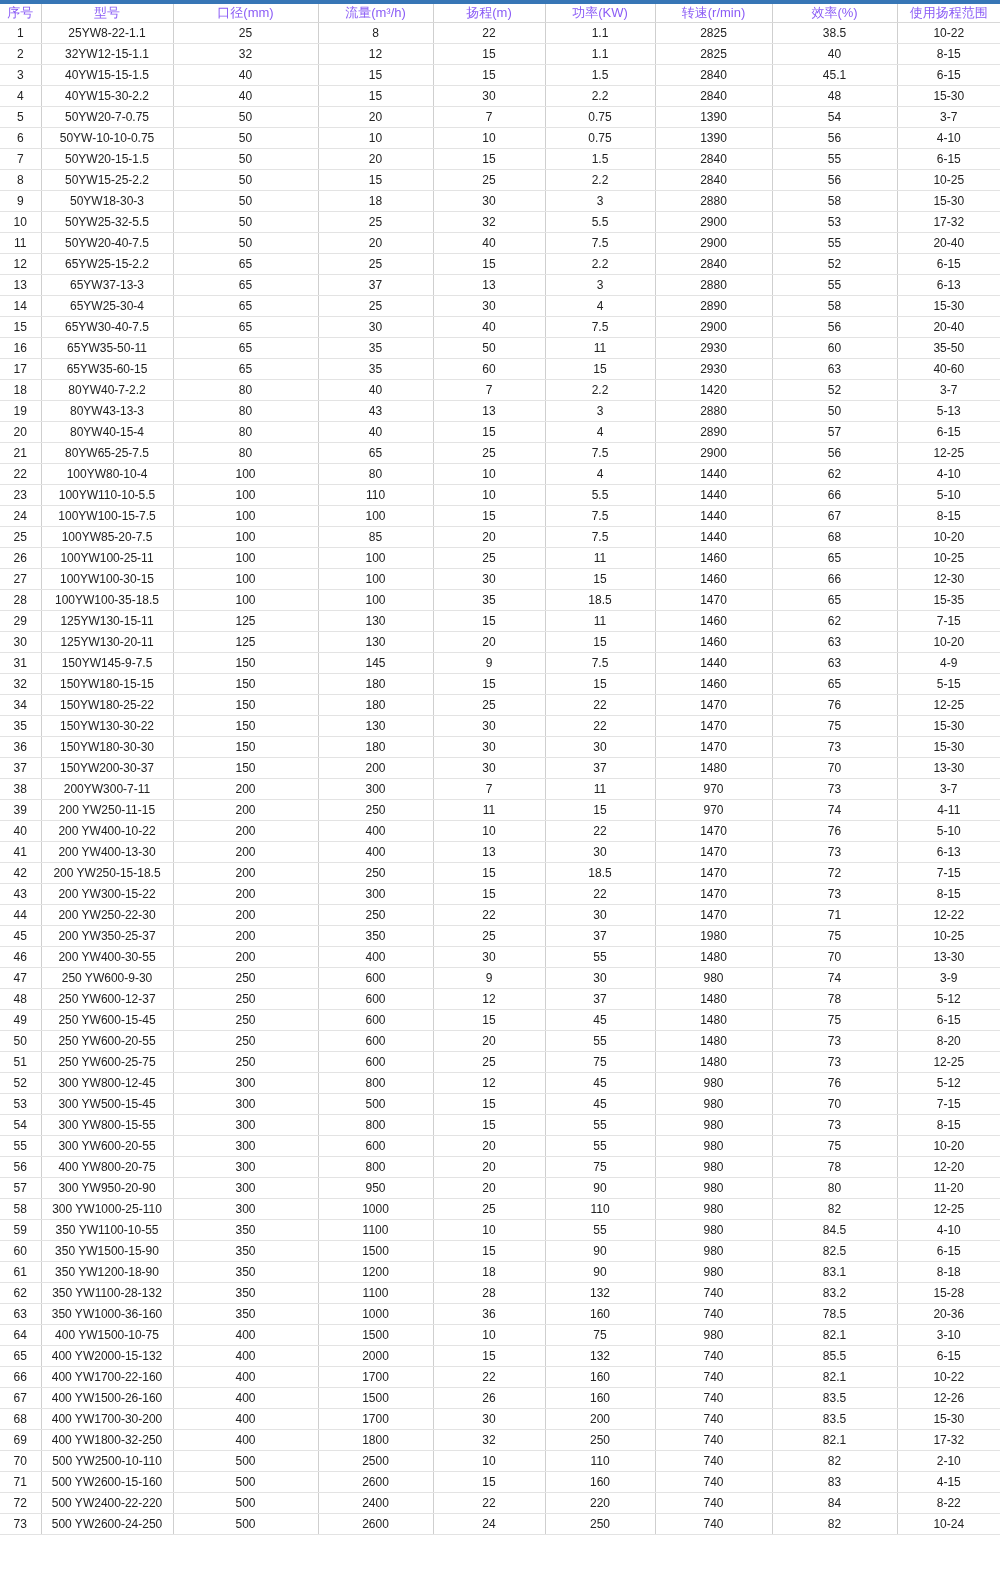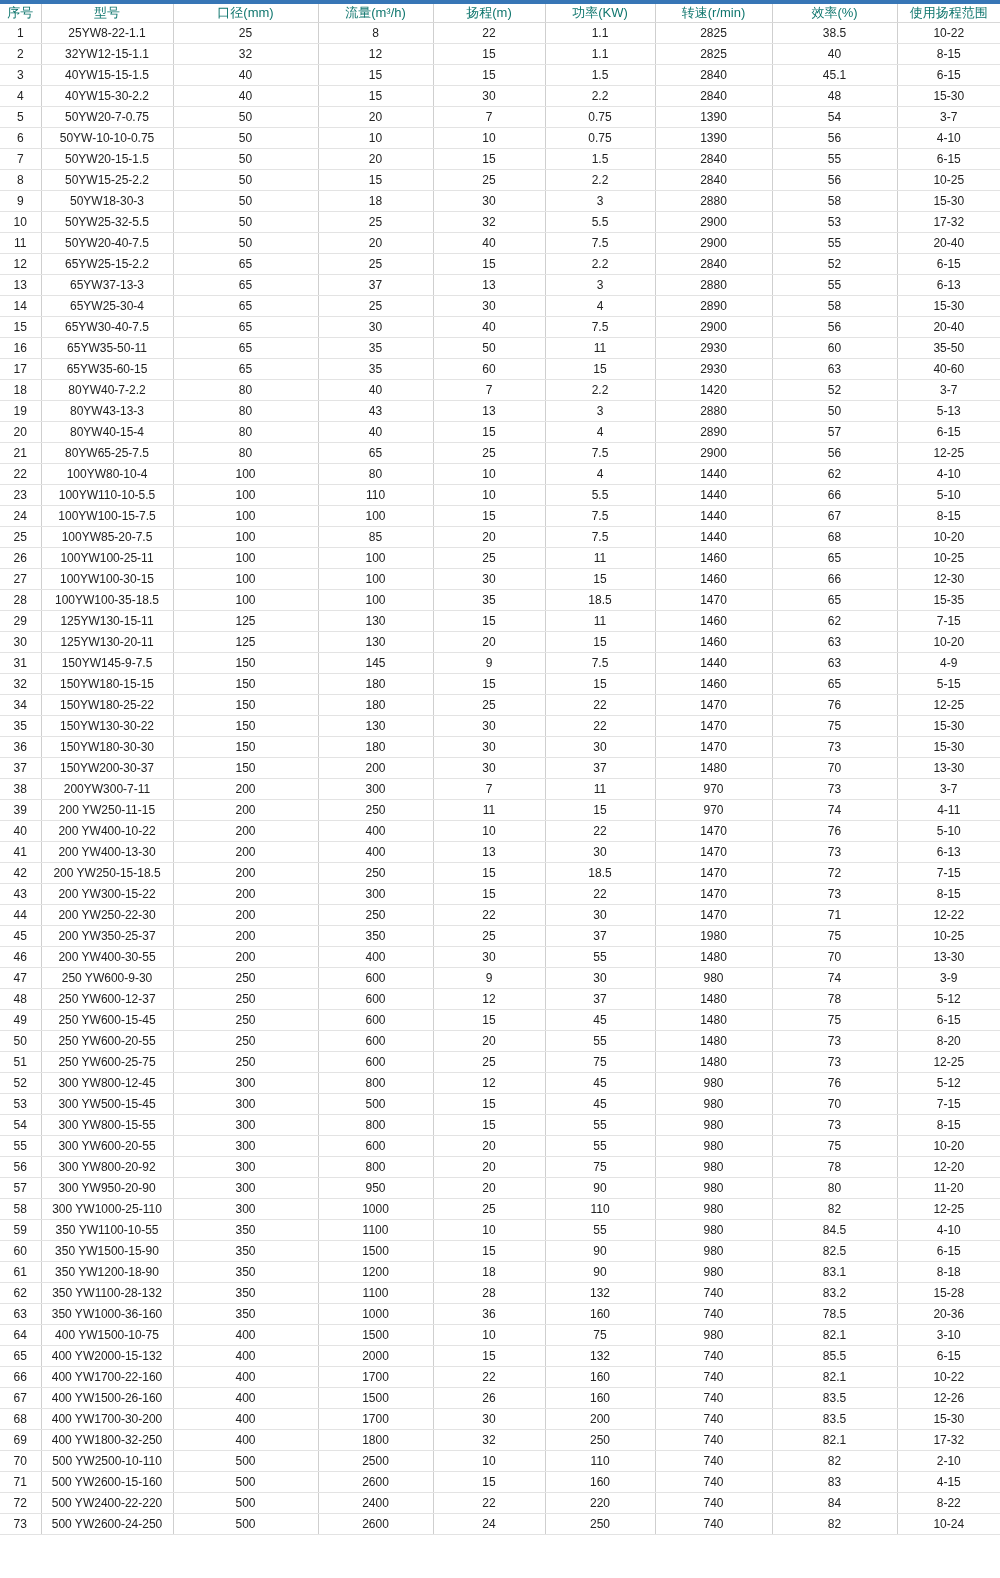--- a/index.html
+++ b/index.html
@@ -43,21 +43,21 @@
     border-right: 1px solid #cfcfcf;
     border-bottom: 1px solid #e3e3e3;
   }
   .spec-table th:last-child, .spec-table td:last-child {
     border-right: none;
   }
   .spec-table th {
     height: 17px;
     font-size: 13px;
     font-weight: normal;
-    color: #0f766e;
+    color: #8b5cf6;
     border-bottom: 1px solid #d8d8d8;
   }
   .spec-table td {
     height: 20px;
     font-size: 12px;
     color: #222222;
   }
 </style>
 </head>
 <body>
@@ -679,21 +679,21 @@
           <td>300</td>
           <td>600</td>
           <td>20</td>
           <td>55</td>
           <td>980</td>
           <td>75</td>
           <td>10-20</td>
         </tr>
         <tr>
           <td>56</td>
-          <td>300 YW800-20-92</td>
+          <td>400 YW800-20-75</td>
           <td>300</td>
           <td>800</td>
           <td>20</td>
           <td>75</td>
           <td>980</td>
           <td>78</td>
           <td>12-20</td>
         </tr>
         <tr>
           <td>57</td>

